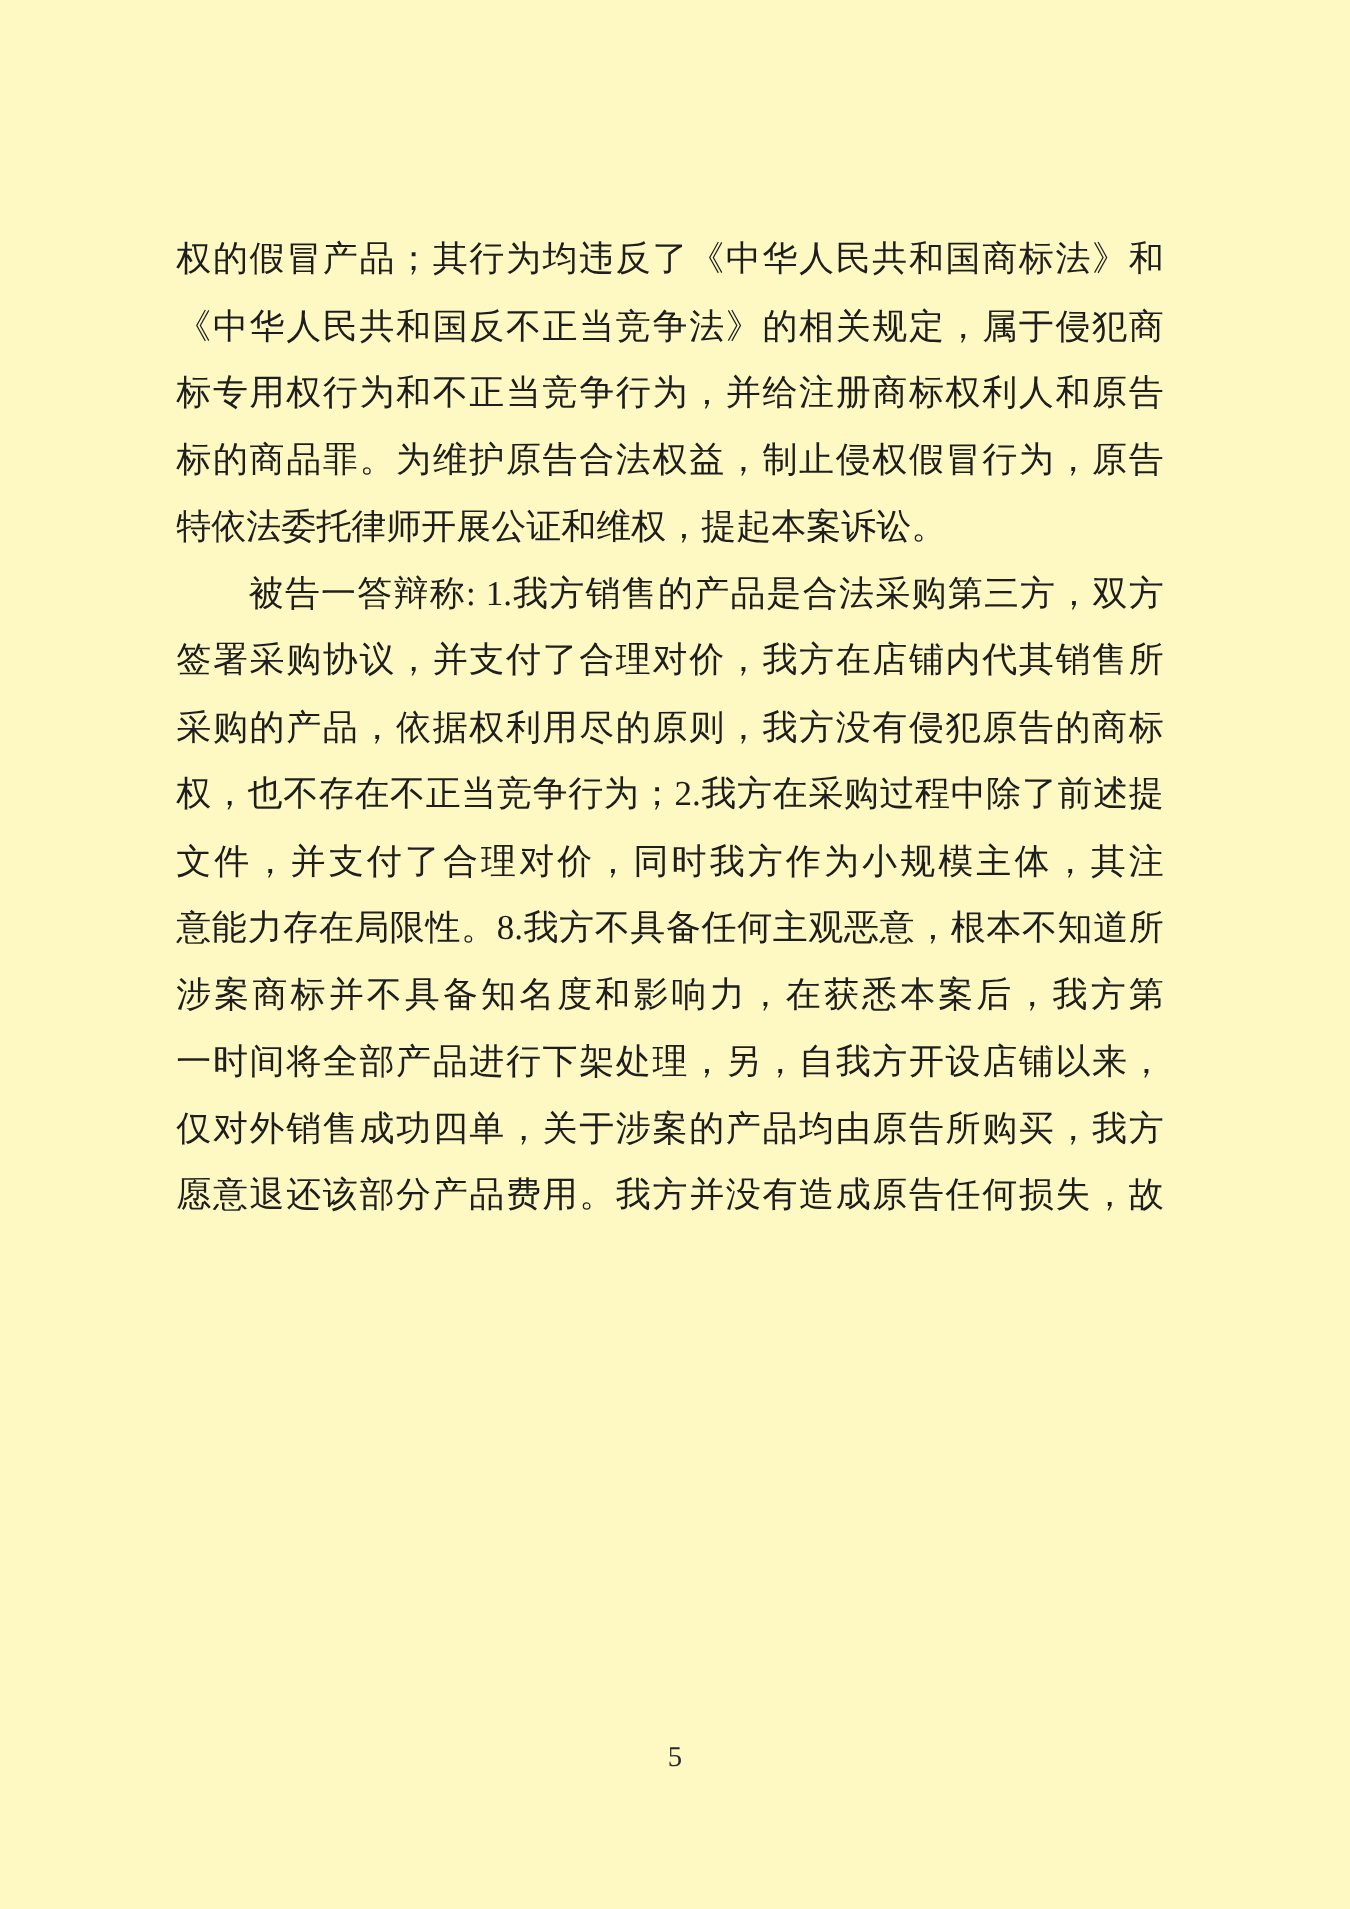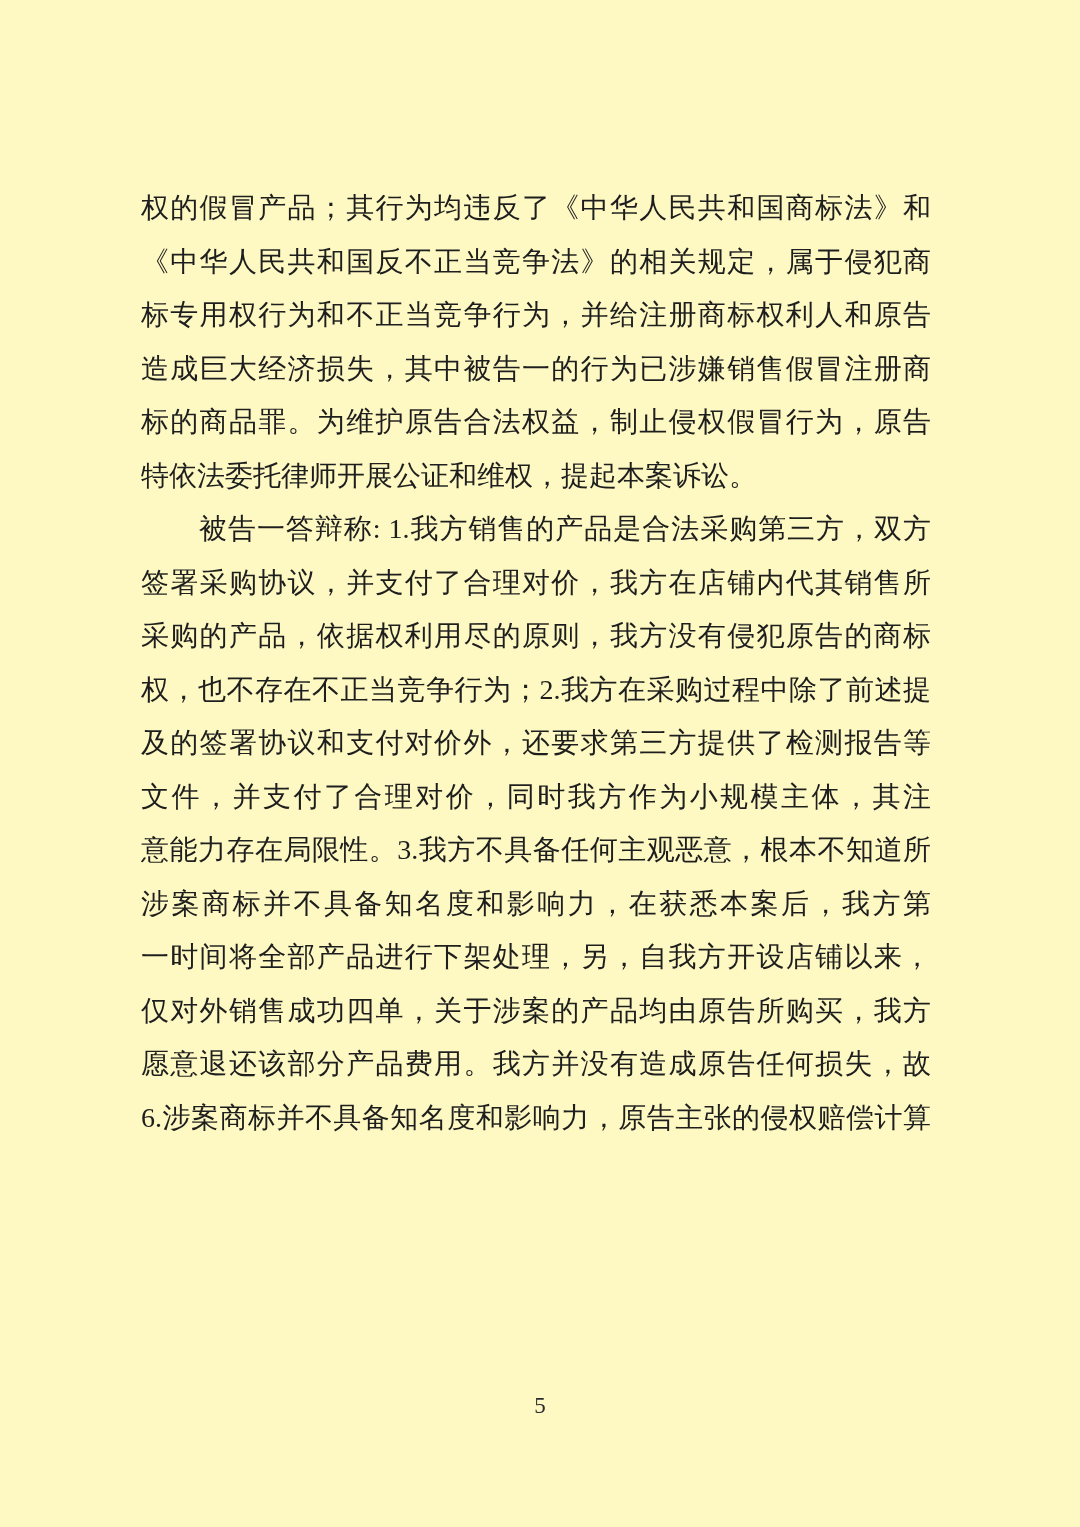--- a/index.html
+++ b/index.html
@@ -58,33 +58,30 @@
 </style>
 </head>
 <body>
 
 <div class="page">
   <div class="text-block">
       <div class="paragraph">
         <div class="line justify">权的假冒产品；其行为均违反了《中华人民共和国商标法》和</div>
         <div class="line justify">《中华人民共和国反不正当竞争法》的相关规定，属于侵犯商</div>
         <div class="line justify">标专用权行为和不正当竞争行为，并给注册商标权利人和原告</div>
-        <div class="line justify">造成巨大经济损失，其中被告一的行为已涉嫌销售假冒注册商</div>
         <div class="line justify">标的商品罪。为维护原告合法权益，制止侵权假冒行为，原告</div>
         <div class="line">特依法委托律师开展公证和维权，提起本案诉讼。</div>
       </div>
       <div class="paragraph">
         <div class="line justify">　　被告一答辩称: 1.我方销售的产品是合法采购第三方，双方</div>
         <div class="line justify">签署采购协议，并支付了合理对价，我方在店铺内代其销售所</div>
         <div class="line justify">采购的产品，依据权利用尽的原则，我方没有侵犯原告的商标</div>
         <div class="line justify">权，也不存在不正当竞争行为；2.我方在采购过程中除了前述提</div>
-        <div class="line justify">及的签署协议和支付对价外，还要求第三方提供了检测报告等</div>
         <div class="line justify">文件，并支付了合理对价，同时我方作为小规模主体，其注</div>
-        <div class="line justify">意能力存在局限性。3.我方不具备任何主观恶意，根本不知道所</div>
+        <div class="line justify">意能力存在局限性。8.我方不具备任何主观恶意，根本不知道所</div>
         <div class="line justify">涉案商标并不具备知名度和影响力，在获悉本案后，我方第</div>
         <div class="line justify">一时间将全部产品进行下架处理，另，自我方开设店铺以来，</div>
         <div class="line justify">仅对外销售成功四单，关于涉案的产品均由原告所购买，我方</div>
         <div class="line justify">愿意退还该部分产品费用。我方并没有造成原告任何损失，故</div>
-        <div class="line justify">6.涉案商标并不具备知名度和影响力，原告主张的侵权赔偿计算</div>
       </div>
     </div>
   <div class="page-number">5</div>
 </div>
 
 </body></html>

